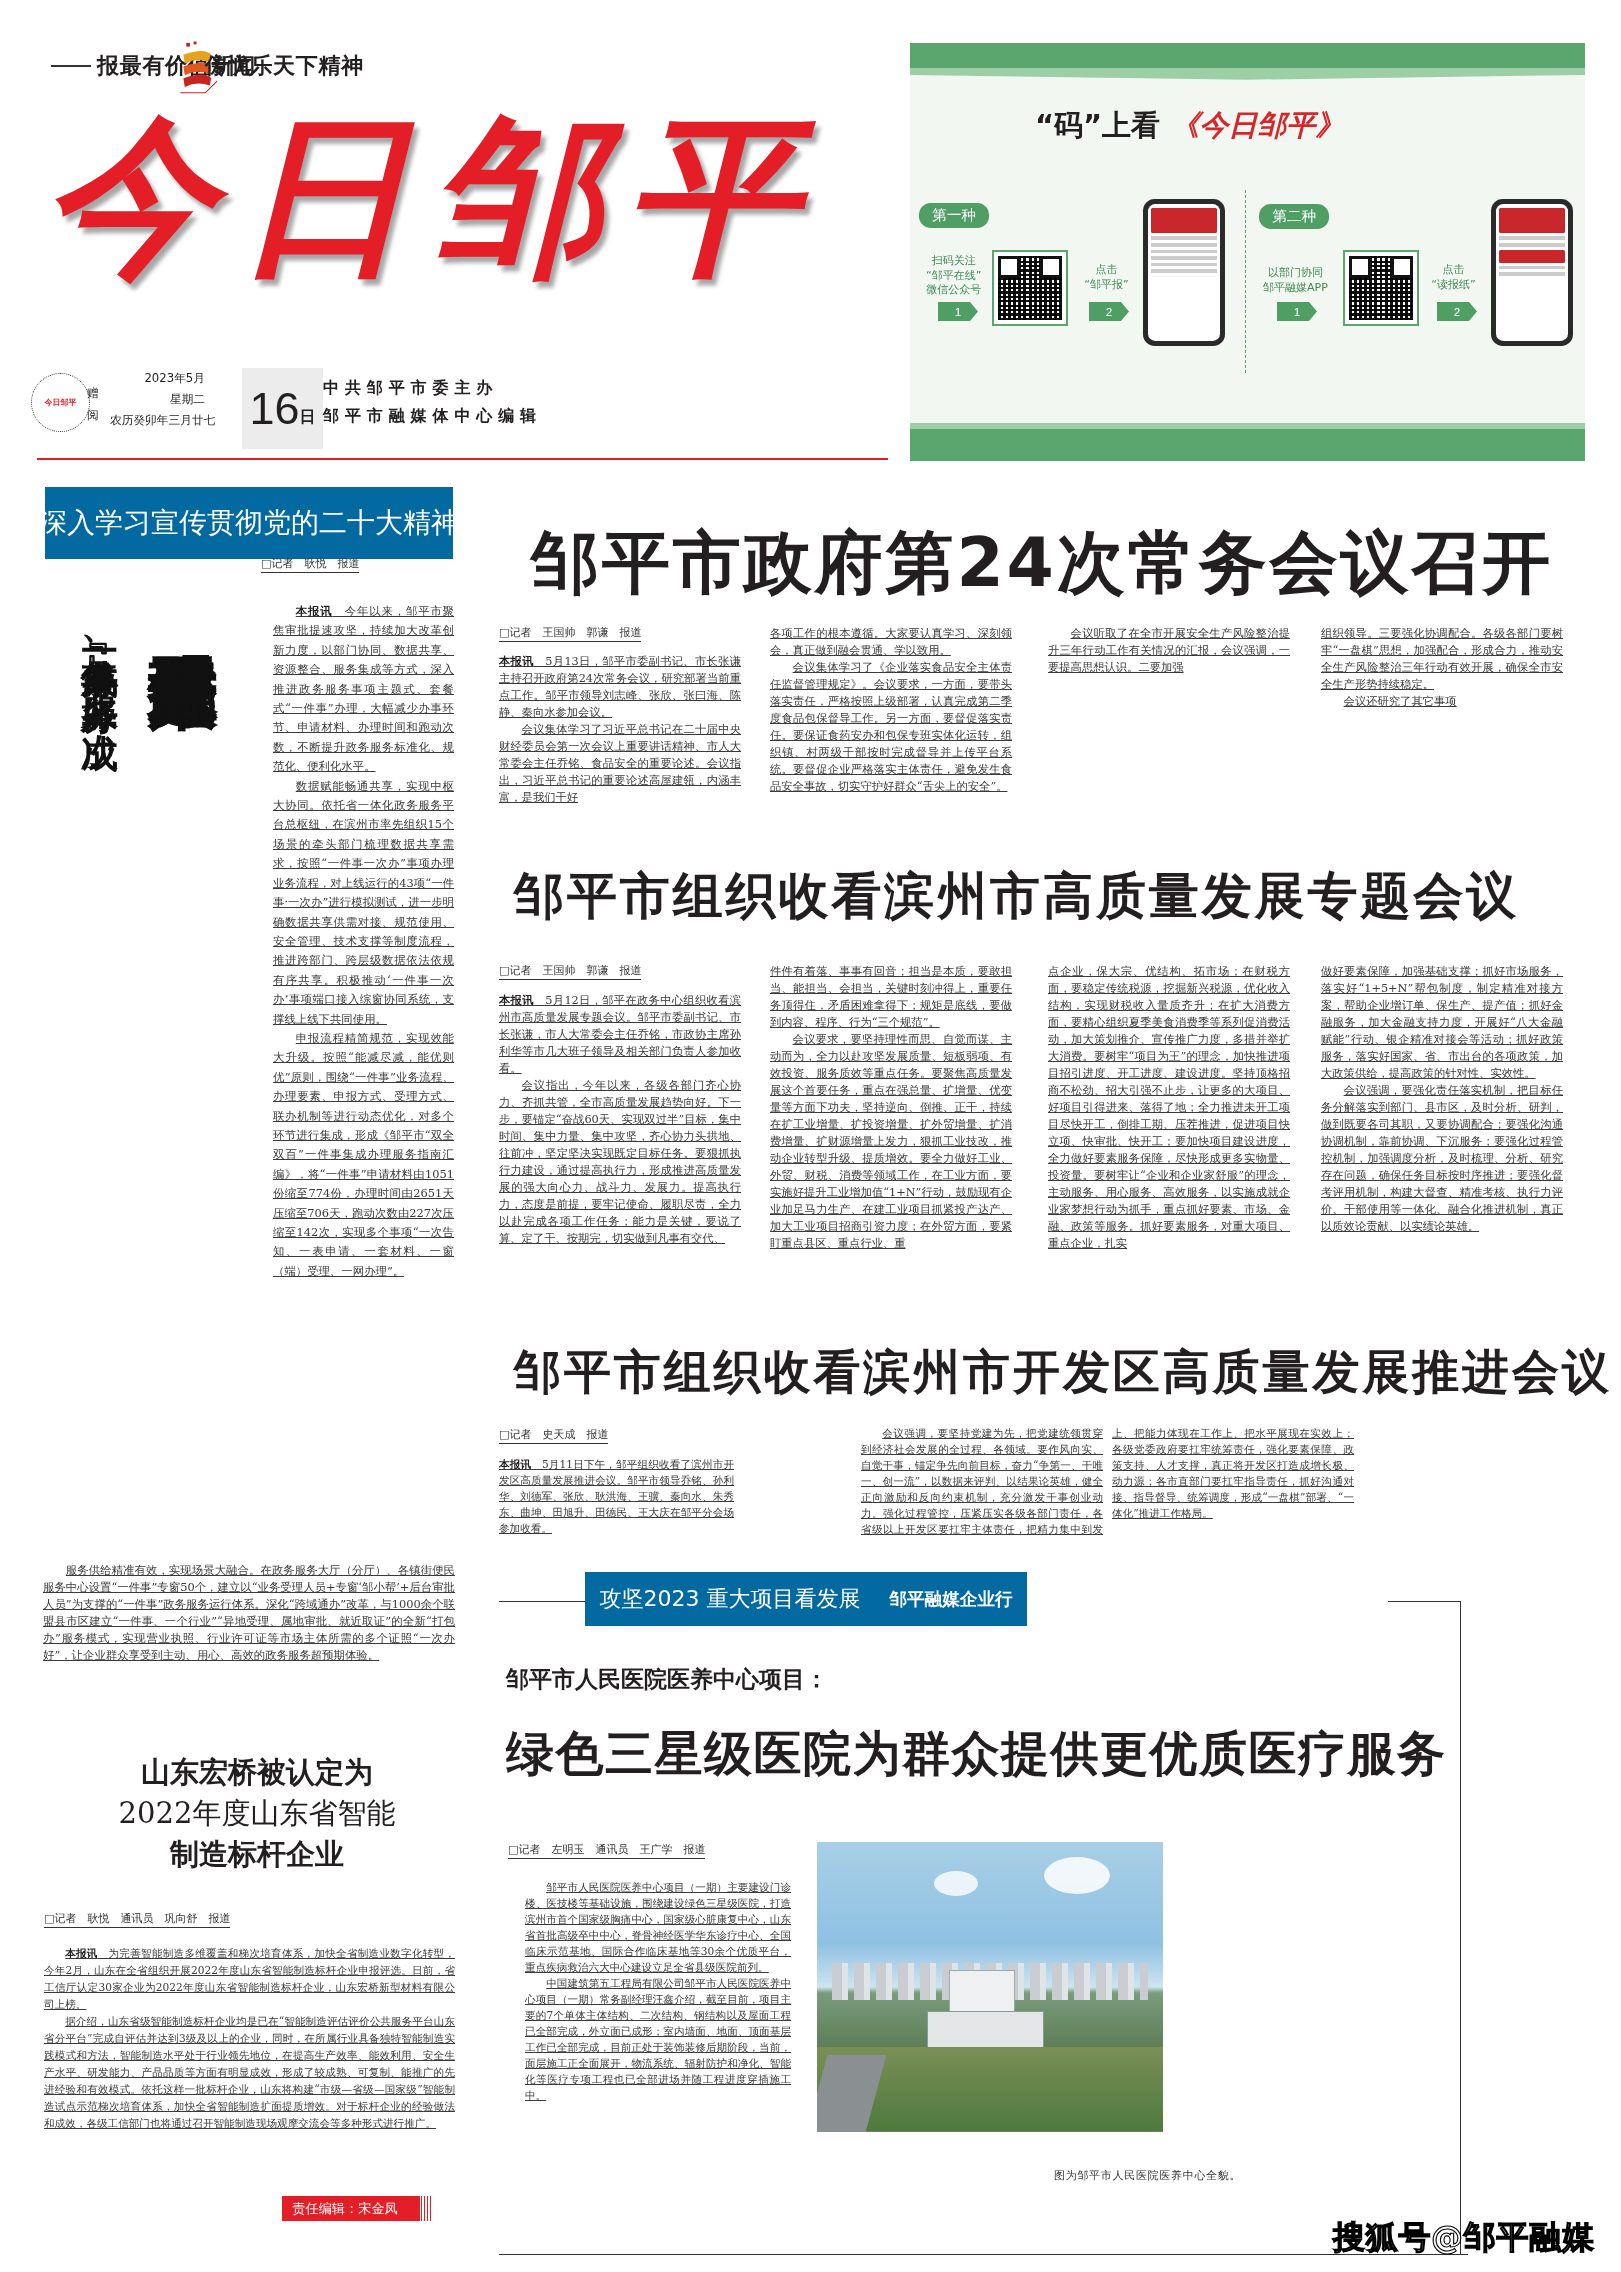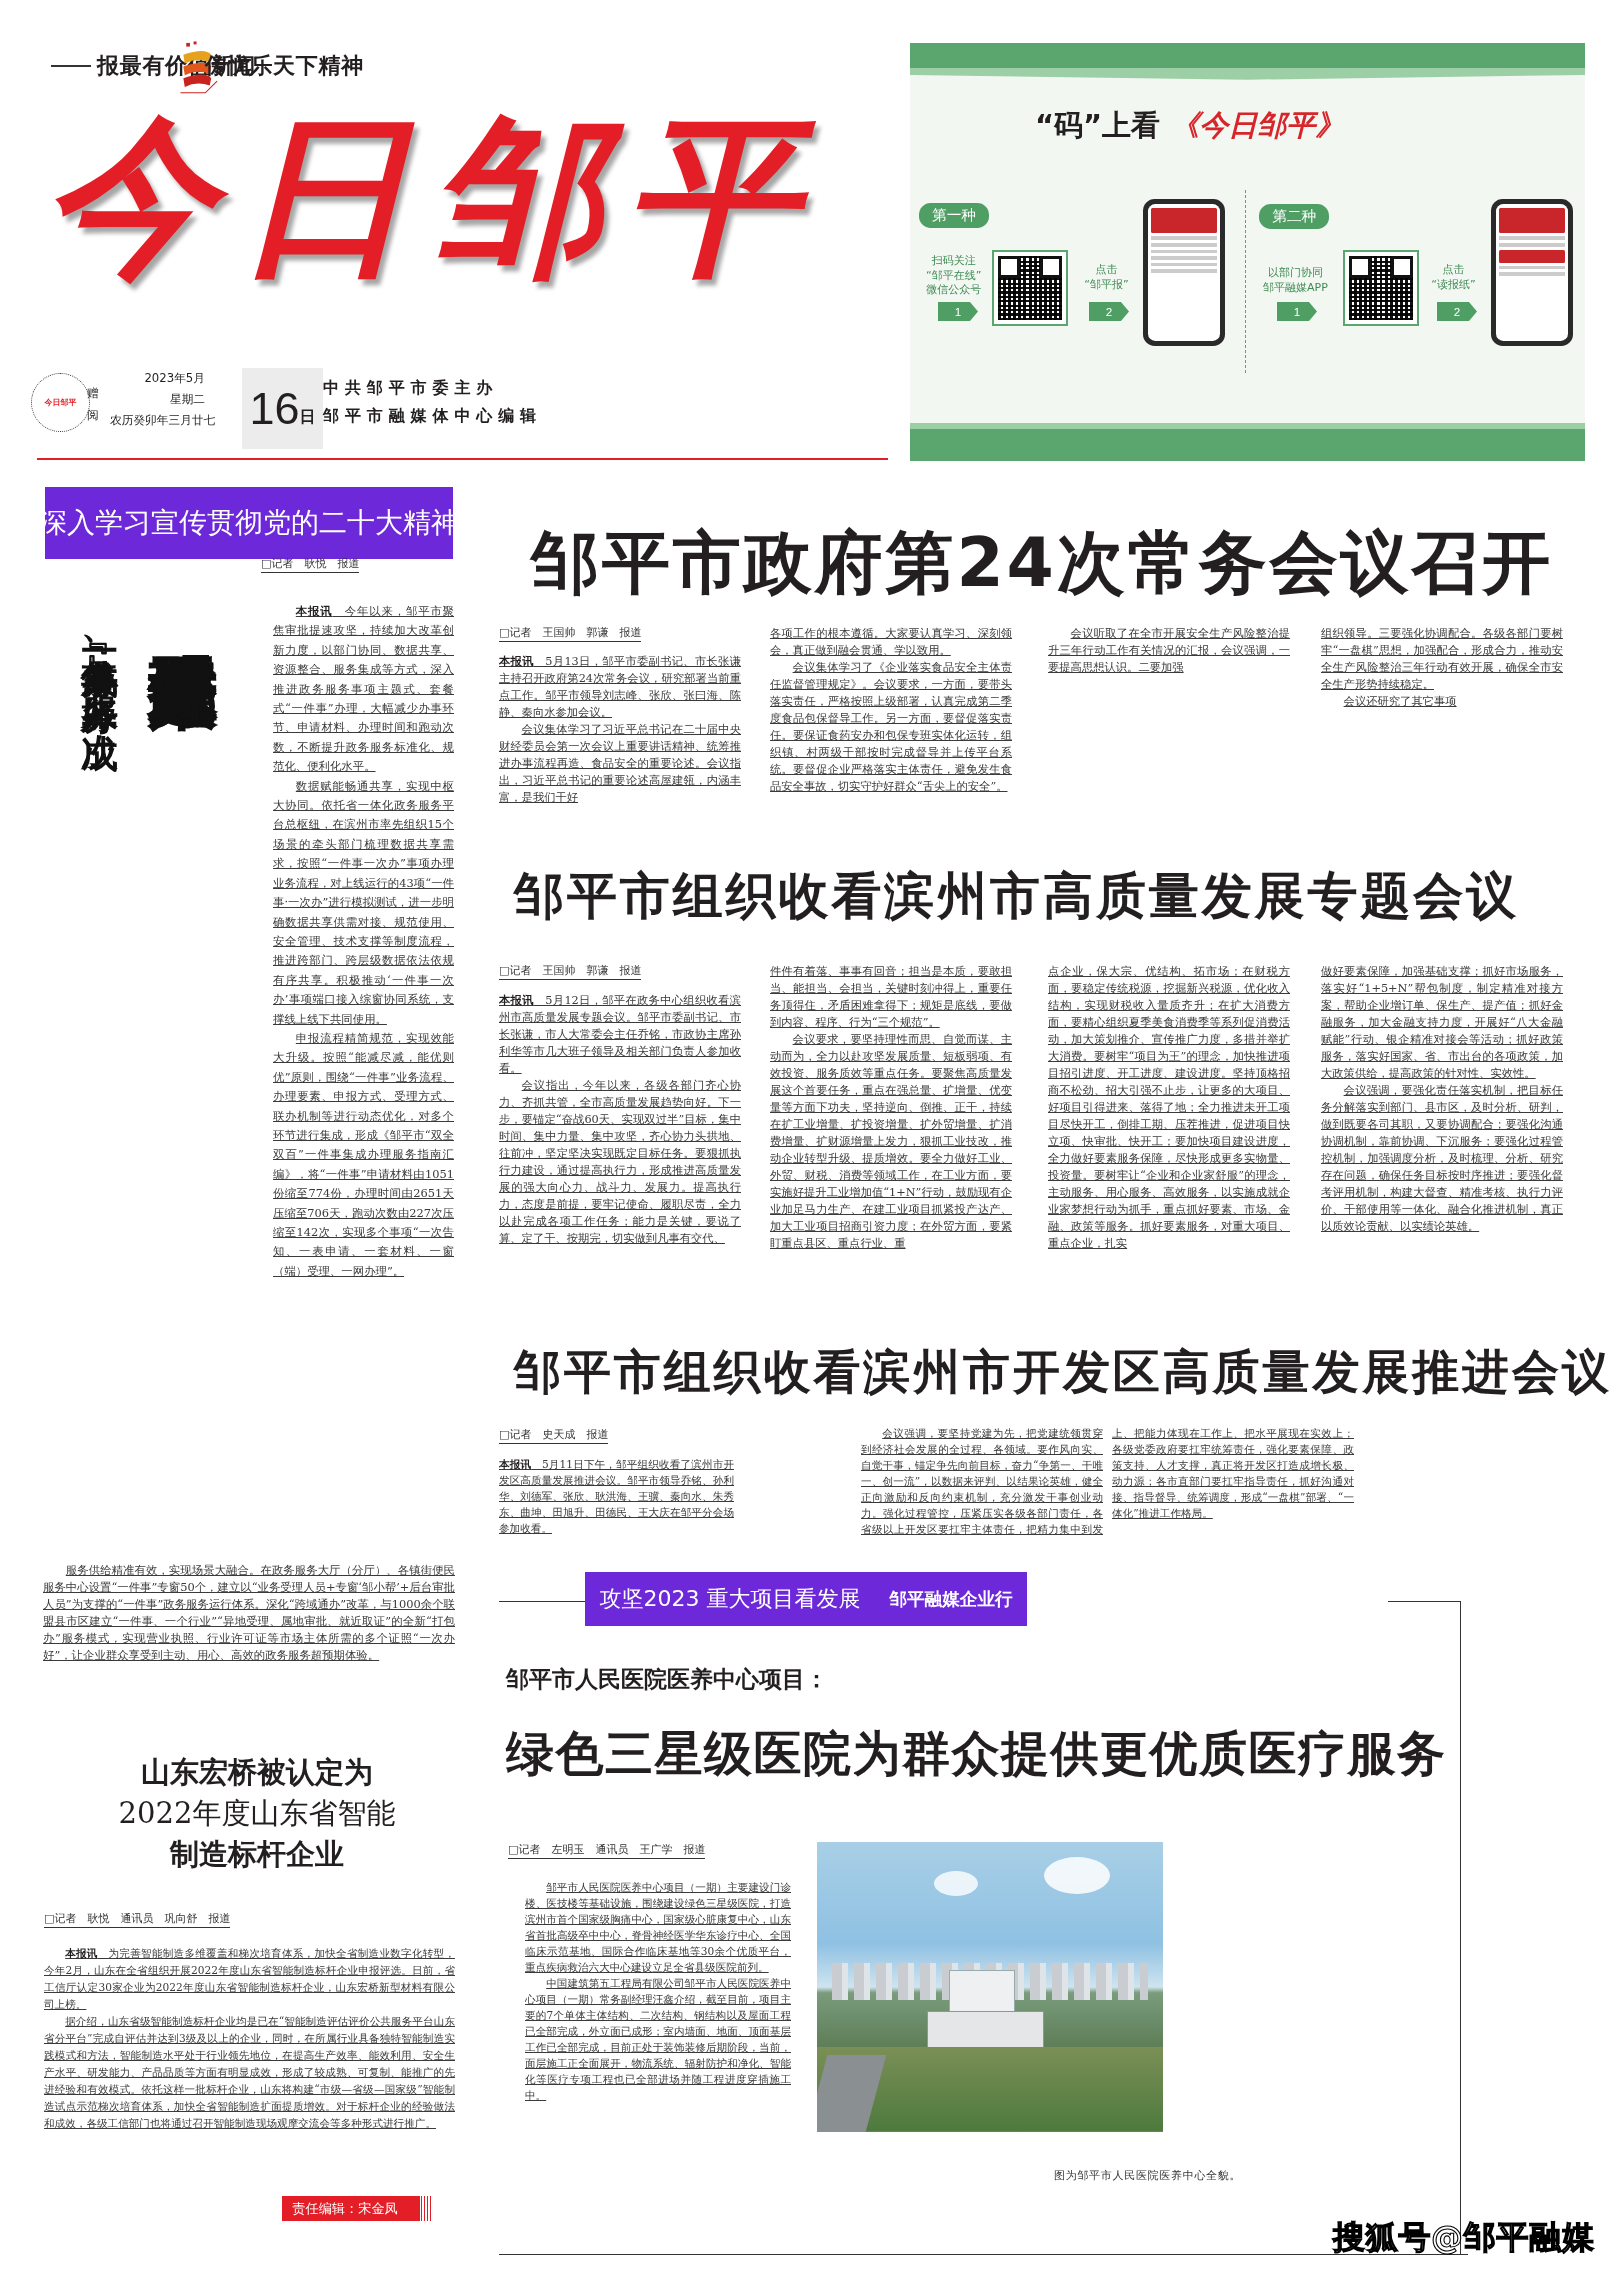--- a/index.html
+++ b/index.html
@@ -34,21 +34,21 @@
     repeating-linear-gradient(0deg,#111 0 2.2px,#fff 2.2px 4.4px);background-blend-mode:multiply;position:relative;}
   .qr-inner::before,.qr-inner::after{content:"";position:absolute;width:16px;height:16px;border:3.7px solid #111;background:#fff;}
   .qr-inner::before{left:0;top:0;}
   .qr-inner::after{right:0;top:0;}
   .phone{background:#2a2a2a;border-radius:11.7px;padding:5.1px;}
   .phone-screen{background:#fff;width:100%;height:100%;border-radius:7.3px;overflow:hidden;display:flex;flex-direction:column;gap:2.9px;padding:4.4px 2.9px;}
   .ps-red{background:#c8262b;height:25px;border-radius:1.5px;}
   .ps-line{height:3.7px;background:#ccc;}
   .dash-v{border-left:1.5px dashed #5ba66e;}
   
-  .red-banner{background:#6d28d9;color:#fff;font-family:"DejaVu Sans",sans-serif;display:flex;align-items:center;justify-content:center;white-space:nowrap;}
+  .red-banner{background:#0369a1;color:#fff;font-family:"DejaVu Sans",sans-serif;display:flex;align-items:center;justify-content:center;white-space:nowrap;}
   .headline{font-family:"DejaVu Sans",sans-serif;font-weight:bold;color:#231f20;white-space:nowrap;letter-spacing:2.9px;}
   .byline{font-family:"DejaVu Serif",serif;font-size:11px;color:#333;border-bottom:1.1px solid #333;display:inline-block;white-space:nowrap;padding-bottom:0.7px;}
   .body-text{font-family:"DejaVu Serif",serif;font-size:11.3px;line-height:17px;color:#3a3a3a;text-align:justify;text-decoration:underline;}
   .body-text p{text-indent:2em;}
   .body-text b{font-family:"DejaVu Sans",sans-serif;font-weight:bold;color:#231f20;}
   .col{position:absolute;overflow:hidden;}
   .vert-big{font-family:"DejaVu Sans",sans-serif;font-weight:bold;font-size:70px;line-height:79px;writing-mode:vertical-rl;color:#111;}
   .vert-sub{font-family:"DejaVu Serif",serif;font-weight:bold;font-size:37px;line-height:44px;writing-mode:vertical-rl;color:#111;}
   .serif-head{font-family:"DejaVu Serif",serif;font-weight:bold;font-size:29px;text-align:center;line-height:41px;color:#231f20;}
   .hr{height:1.5px;background:#333;}
@@ -175,21 +175,21 @@
   <p>申报流程精简规范，实现效能大升级。按照“能减尽减，能优则优”原则，围绕“一件事”业务流程、办理要素、申报方式、受理方式、联办机制等进行动态优化，对多个环节进行集成，形成《邹平市“双全双百”一件事集成办理服务指南汇编》，将“一件事”申请材料由1051份缩至774份，办理时间由2651天压缩至706天，跑动次数由227次压缩至142次，实现多个事项“一次告知、一表申请、一套材料、一窗（端）受理、一网办理”。</p>
 </div>
 <div class="col body-text" style="left:43px;top:1562px;width:412px;height:147px;font-size:11.4px;line-height:17px;">
   <p>服务供给精准有效，实现场景大融合。在政务服务大厅（分厅）、各镇街便民服务中心设置“一件事”专窗50个，建立以“业务受理人员+专窗‘邹小帮’+后台审批人员”为支撑的“一件事”政务服务运行体系。深化“跨域通办”改革，与1000余个联盟县市区建立“一件事、一个行业”“异地受理、属地审批、就近取证”的全新“打包办”服务模式，实现营业执照、行业许可证等市场主体所需的多个证照“一次办好”，让企业群众享受到主动、用心、高效的政务服务超预期体验。</p>
 </div>
 
 <div class="abs vr" style="left:476px;top:477px;height:1776px;background:#fff;"></div>
 
 <div class="abs headline" style="left:531px;top:518px;font-size:68px;">邹平市政府第24次常务会议召开</div>
 <div class="abs byline" style="left:499px;top:625px;">□记者　王国帅　郭谦　报道</div>
-<div class="col body-text" style="left:499px;top:653px;width:242px;height:176px;"><b>本报讯</b>　5月13日，邹平市委副书记、市长张谦主持召开政府第24次常务会议，研究部署当前重点工作。邹平市领导刘志峰、张欣、张曰海、陈静、秦向水参加会议。<p>会议集体学习了习近平总书记在二十届中央财经委员会第一次会议上重要讲话精神、统筹推进办事流程再造、食品安全的重要论述。会议指出，习近平总书记的重要论述高屋建瓴，内涵丰富，是我们干好</p></div>
+<div class="col body-text" style="left:499px;top:653px;width:242px;height:176px;"><b>本报讯</b>　5月13日，邹平市委副书记、市长张谦主持召开政府第24次常务会议，研究部署当前重点工作。邹平市领导刘志峰、张欣、张曰海、陈静、秦向水参加会议。<p>会议集体学习了习近平总书记在二十届中央财经委员会第一次会议上重要讲话精神、市人大常委会主任乔铭、食品安全的重要论述。会议指出，习近平总书记的重要论述高屋建瓴，内涵丰富，是我们干好</p></div>
 <div class="col body-text" style="left:770px;top:625px;width:242px;height:204px;">各项工作的根本遵循。大家要认真学习、深刻领会，真正做到融会贯通、学以致用。<p>会议集体学习了《企业落实食品安全主体责任监督管理规定》。会议要求，一方面，要带头落实责任，严格按照上级部署，认真完成第二季度食品包保督导工作。另一方面，要督促落实责任。要保证食药安办和包保专班实体化运转，组织镇、村两级干部按时完成督导并上传平台系统。要督促企业严格落实主体责任，避免发生食品安全事故，切实守护好群众“舌尖上的安全”。</p></div>
 <div class="col body-text" style="left:1048px;top:625px;width:242px;height:204px;">
     <p>会议听取了在全市开展安全生产风险整治提升三年行动工作有关情况的汇报，会议强调，一要提高思想认识。二要加强</p>
   </div>
 <div class="col body-text" style="left:1321px;top:625px;width:242px;height:204px;">组织领导。三要强化协调配合。各级各部门要树牢“一盘棋”思想，加强配合，形成合力，推动安全生产风险整治三年行动有效开展，确保全市安全生产形势持续稳定。<p>会议还研究了其它事项</p></div>
 
 <div class="abs headline" style="left:514px;top:863px;font-size:50px;">邹平市组织收看滨州市高质量发展专题会议</div>
 <div class="abs byline" style="left:499px;top:963px;">□记者　王国帅　郭谦　报道</div>
 <div class="col body-text" style="left:499px;top:992px;width:242px;height:291px;"><b>本报讯</b>　5月12日，邹平在政务中心组织收看滨州市高质量发展专题会议。邹平市委副书记、市长张谦，市人大常委会主任乔铭，市政协主席孙利华等市几大班子领导及相关部门负责人参加收看。<p>会议指出，今年以来，各级各部门齐心协力、齐抓共管，全市高质量发展趋势向好。下一步，要锚定“奋战60天、实现双过半”目标，集中时间、集中力量、集中攻坚，齐心协力头拱地、往前冲，坚定坚决实现既定目标任务。要狠抓执行力建设，通过提高执行力，形成推进高质量发展的强大向心力、战斗力、发展力。提高执行力，态度是前提，要牢记使命、履职尽责，全力以赴完成各项工作任务；能力是关键，要说了算、定了干、按期完，切实做到凡事有交代、</p></div>
 <div class="col body-text" style="left:770px;top:963px;width:242px;height:320px;">件件有着落、事事有回音；担当是本质，要敢担当、能担当、会担当，关键时刻冲得上，重要任务顶得住，矛盾困难拿得下；规矩是底线，要做到内容、程序、行为“三个规范”。<p>会议要求，要坚持理性而思、自觉而谋、主动而为，全力以赴攻坚发展质量、短板弱项、有效投资、服务质效等重点任务。要聚焦高质量发展这个首要任务，重点在强总量、扩增量、优变量等方面下功夫，坚持逆向、倒推、正干，持续在扩工业增量、扩投资增量、扩外贸增量、扩消费增量、扩财源增量上发力，狠抓工业技改，推动企业转型升级、提质增效。要全力做好工业、外贸、财税、消费等领域工作，在工业方面，要实施好提升工业增加值“1+N”行动，鼓励现有企业加足马力生产、在建工业项目抓紧投产达产、加大工业项目招商引资力度；在外贸方面，要紧盯重点县区、重点行业、重</p></div>

